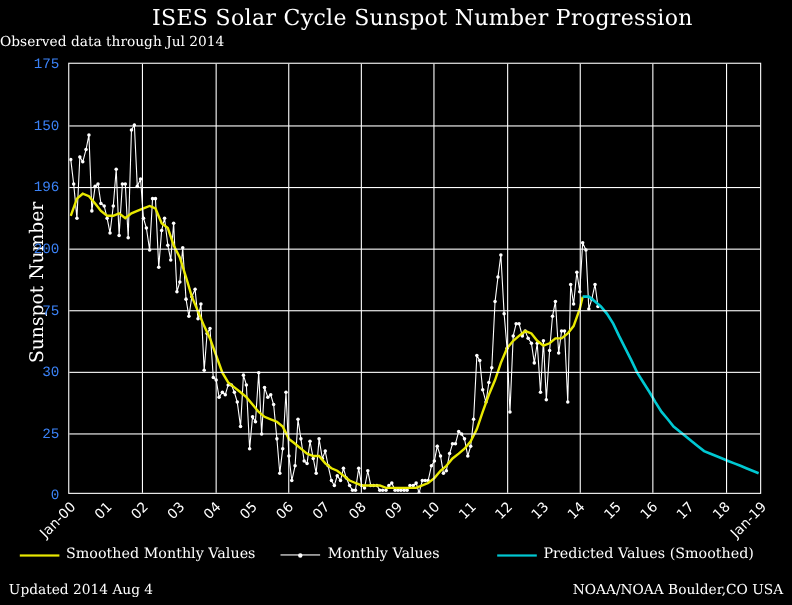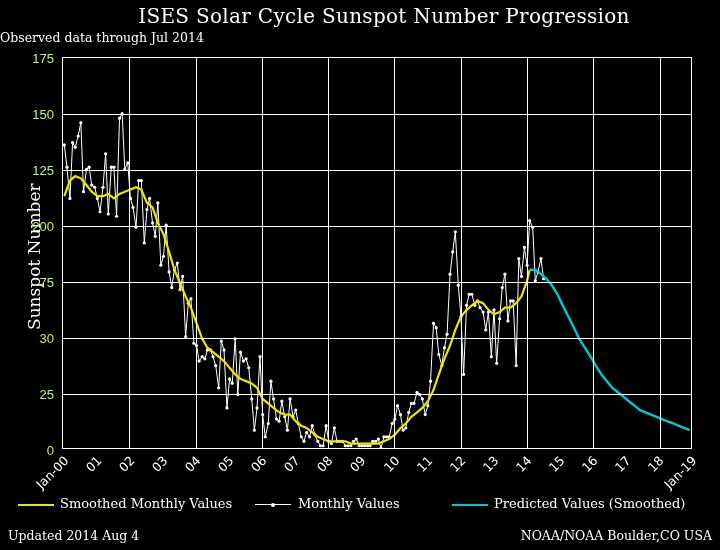--- a/index.html
+++ b/index.html
@@ -49,25 +49,25 @@
   .gridline-h, .gridline-v {
     position: absolute;
     background: #ffffff;
   }
   .gridline-h { left: 0; width: 100%; height: 1px; }
   .gridline-v { top: 0; height: 100%; width: 1px; }
   
   .ylabel {
     position: absolute;
     right: 666px;
-    color: #bef264;
+    color: #3b82f6;
     font-size: 13px;
     text-align: right;
     width: 40px;
-    font-family: Liberation Sans, sans-serif;
+    font-family: Liberation Mono, monospace;
   }
   #ytitle {
     position: absolute;
     color: #ffffff;
     font-size: 17px;
     transform: rotate(-90deg);
     transform-origin: 0 0;
     left: 24px;
     top: 330px;
     white-space: nowrap;
@@ -133,21 +133,21 @@
 
 <div id="root">
 
   <div id="title">ISES Solar Cycle Sunspot Number Progression</div>
   <div id="subtitle">Observed data through Jul 2014</div>
 
   <div id="ytitle">Sunspot Number</div>
 
   <div class="ylabel" style="top:51px">175</div>
   <div class="ylabel" style="top:107px">150</div>
-  <div class="ylabel" style="top:163px">125</div>
+  <div class="ylabel" style="top:163px">196</div>
   <div class="ylabel" style="top:219px">200</div>
   <div class="ylabel" style="top:275px">75</div>
   <div class="ylabel" style="top:331px">30</div>
   <div class="ylabel" style="top:387px">25</div>
   <div class="ylabel" style="top:443px">0</div>
 
   <div id="plot">
 
     <div class="gridline-h" style="top:56px"></div>
     <div class="gridline-h" style="top:112px"></div>

